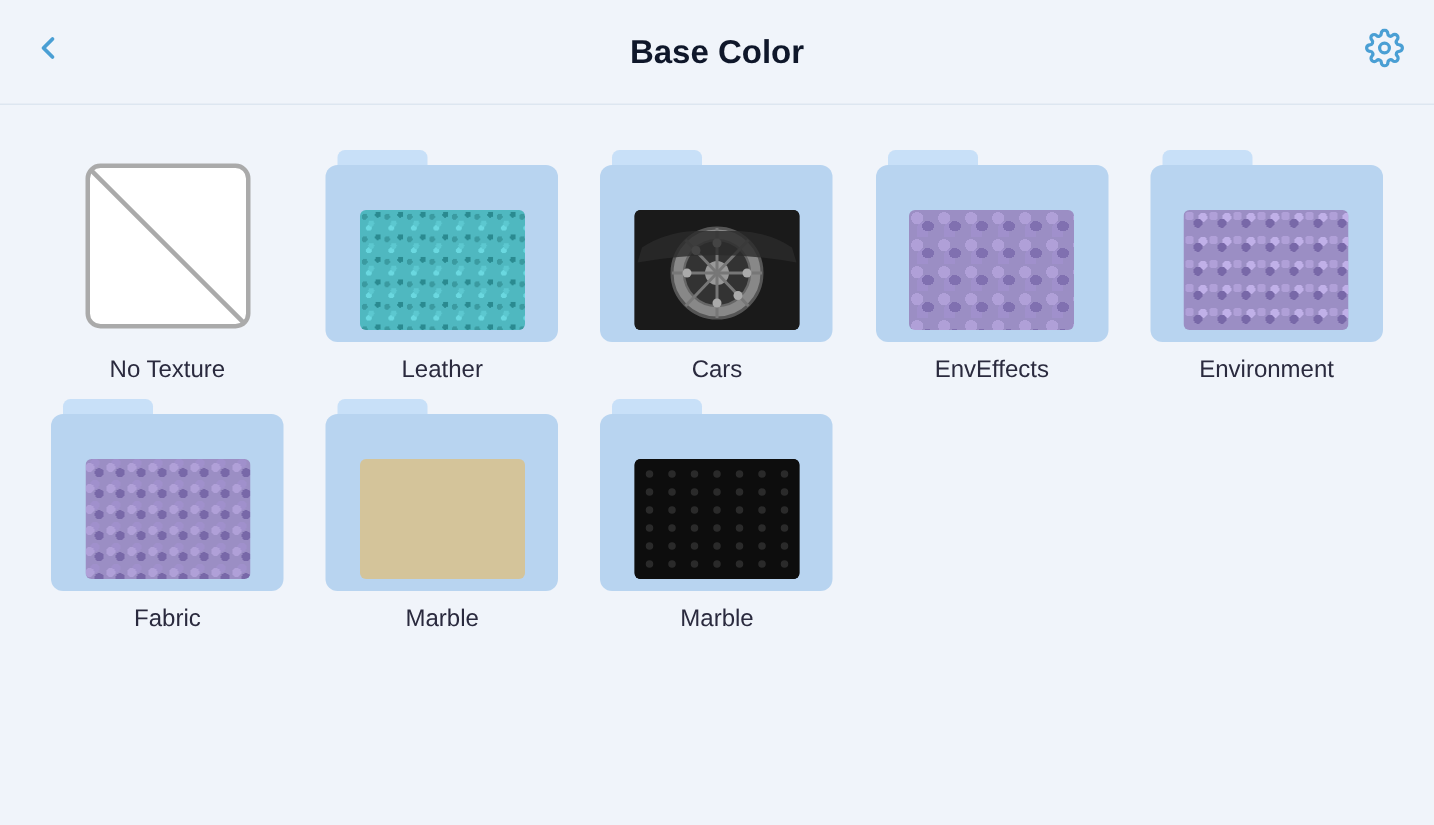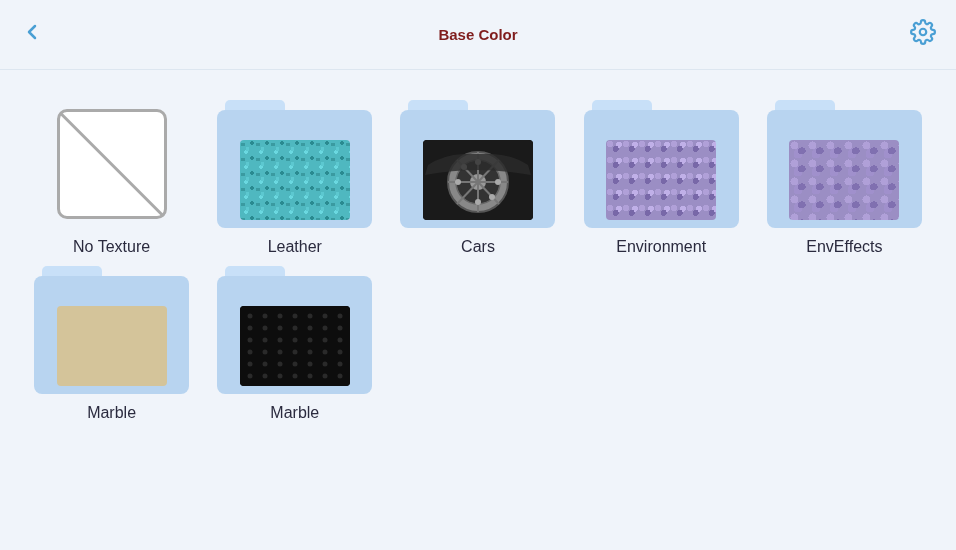--- a/index.html
+++ b/index.html
@@ -24,23 +24,23 @@
       border-bottom: 1px solid #dde6f0;
     }
     .header-back {
       position: absolute;
       left: 20px;
       cursor: pointer;
       color: #4a9fd4;
       font-size: 20px;
     }
     .header-title {
-      font-size: 15px;
+      font-size: 22px;
       font-weight: 700;
-      color: #7f1d1d;
+      color: #0f172a;
     }
     .header-settings {
       position: absolute;
       right: 20px;
       cursor: pointer;
       color: #4a9fd4;
       font-size: 22px;
     }
 
     
@@ -260,36 +260,45 @@
         </div>
       </div>
     </div>
     <span class="item-label">Cars</span>
   </div>
 
   <div class="grid-item">
     <div class="folder-container">
       <div class="folder-tab-shape"></div>
       <div class="folder-back">
+        <div class="folder-inner texture-enveffects"></div>
+      </div>
+    </div>
+    <span class="item-label">EnvEffects</span>
+  </div>
+
+  <div class="grid-item">
+    <div class="folder-container">
+      <div class="folder-tab-shape"></div>
+      <div class="folder-back">
         <div class="folder-inner texture-environment"></div>
       </div>
     </div>
     <span class="item-label">Environment</span>
   </div>
 
   <div class="grid-item">
     <div class="folder-container">
       <div class="folder-tab-shape"></div>
       <div class="folder-back">
-        <div class="folder-inner texture-enveffects"></div>
-      </div>
-    </div>
-    <span class="item-label">EnvEffects</span>
-  </div>
-
+        <div class="folder-inner texture-fabric"></div>
+      </div>
+    </div>
+    <span class="item-label">Fabric</span>
+  </div>
 
 
 
   <div class="grid-item">
     <div class="folder-container">
       <div class="folder-tab-shape"></div>
       <div class="folder-back">
         <div class="folder-inner texture-leather"></div>
       </div>
     </div>

